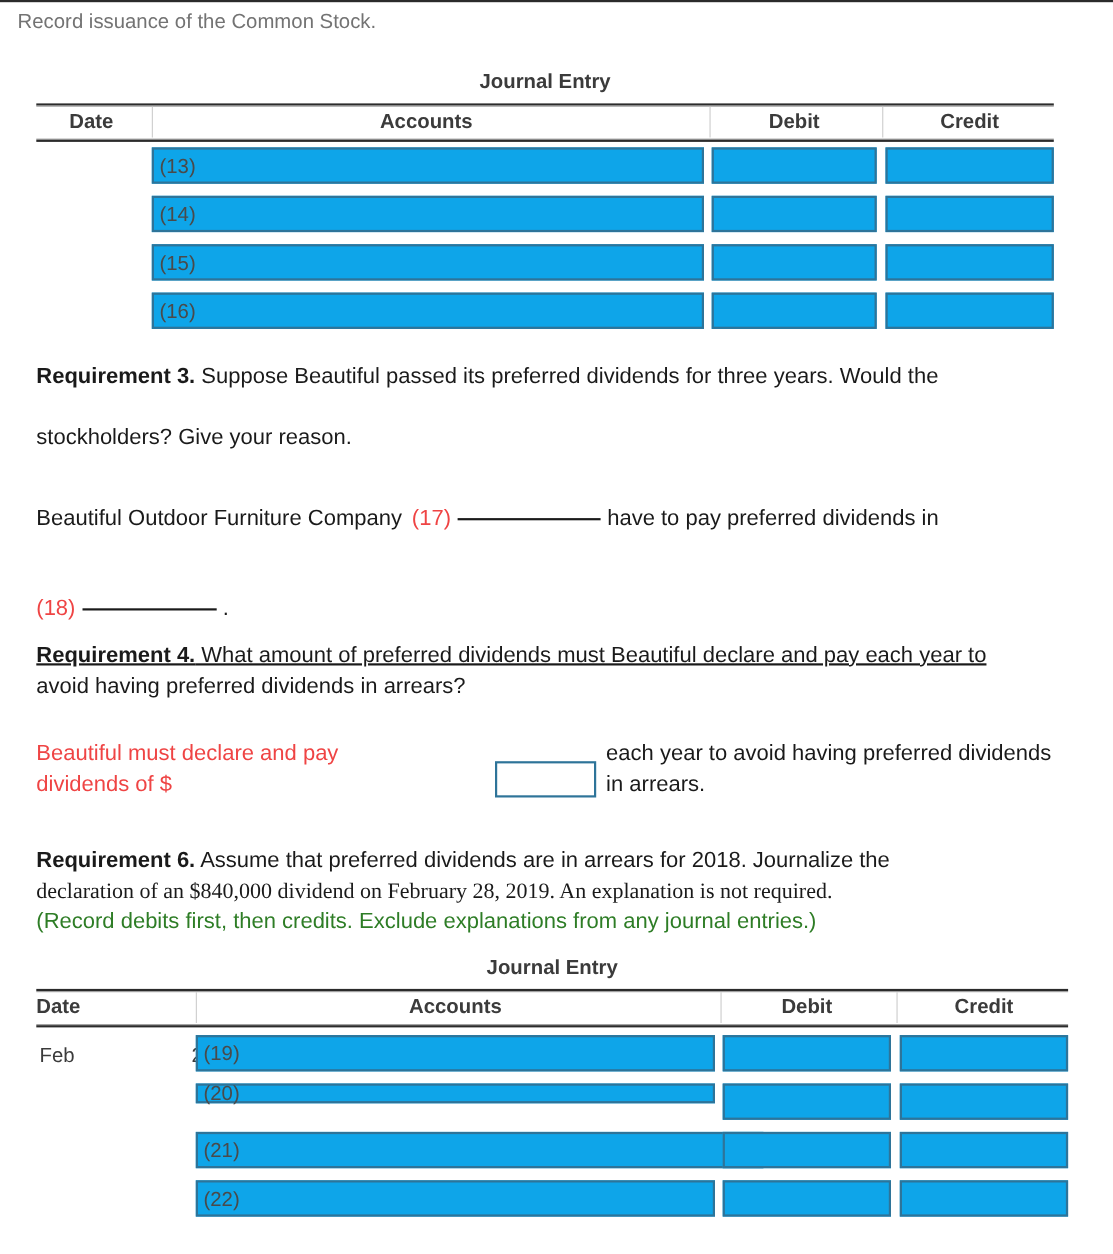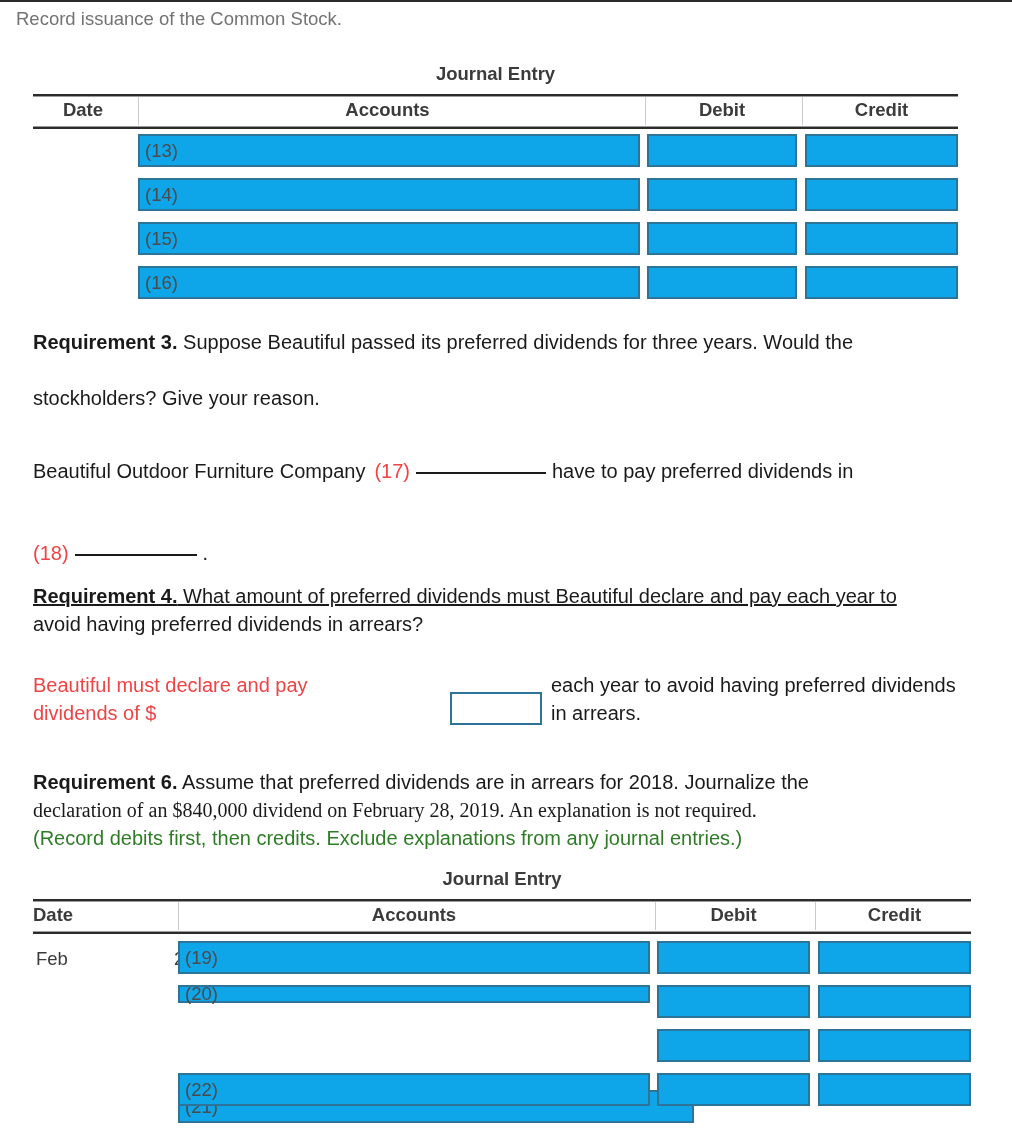--- a/index.html
+++ b/index.html
@@ -241,21 +241,21 @@
   <div class="cell" style="left:178px; top:983px; width:472px; height:18px;">
     <span class="num">(20)</span>
   </div>
   <div class="cell" style="left:657px; top:983px; width:153px; height:33px;">
     <span class="num"></span>
   </div>
   <div class="cell" style="left:818px; top:983px; width:153px; height:33px;">
     <span class="num"></span>
   </div>
 
-  <div class="cell" style="left:178px; top:1088px; width:516px; height:33px;">
+  <div class="cell" style="left:178px; top:1027px; width:516px; height:33px;">
     <span class="num">(21)</span>
   </div>
   <div class="cell" style="left:657px; top:1027px; width:153px; height:33px;">
     <span class="num"></span>
   </div>
   <div class="cell" style="left:818px; top:1027px; width:153px; height:33px;">
     <span class="num"></span>
   </div>
 
   <div class="cell" style="left:178px; top:1071px; width:472px; height:33px;">

